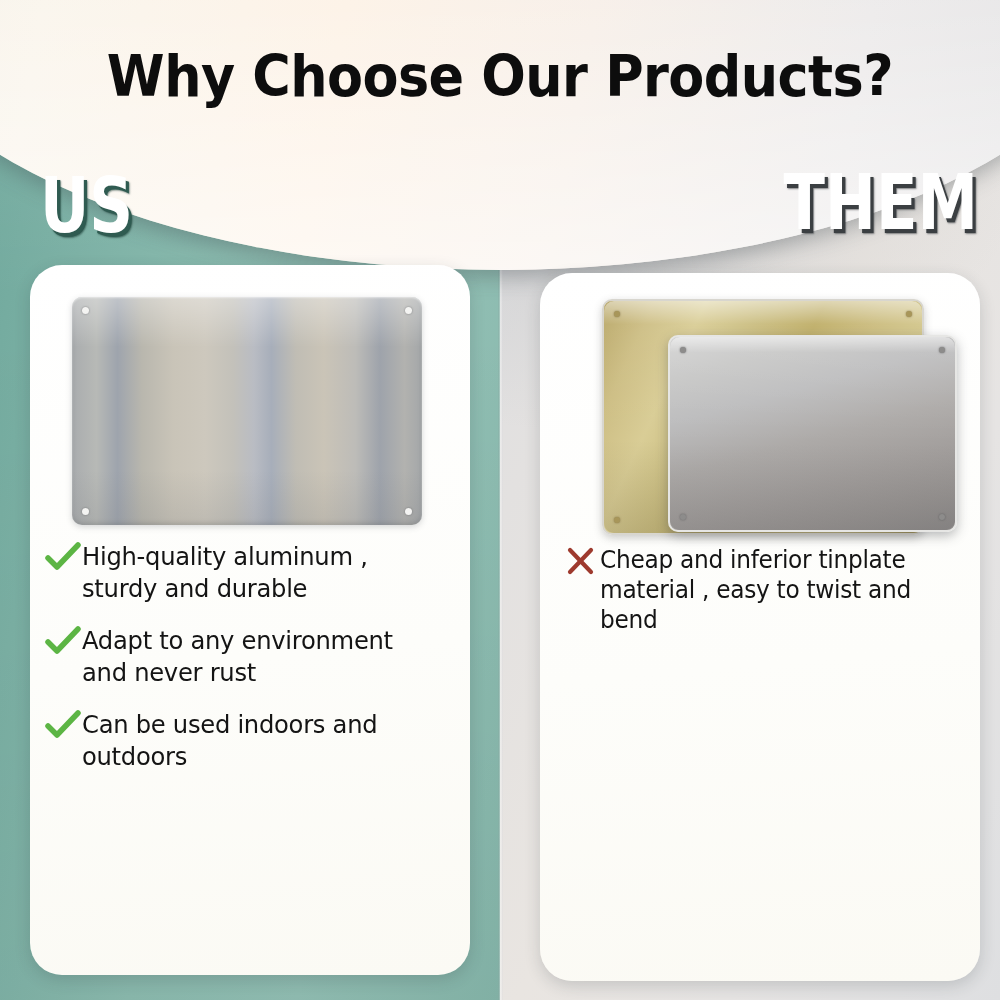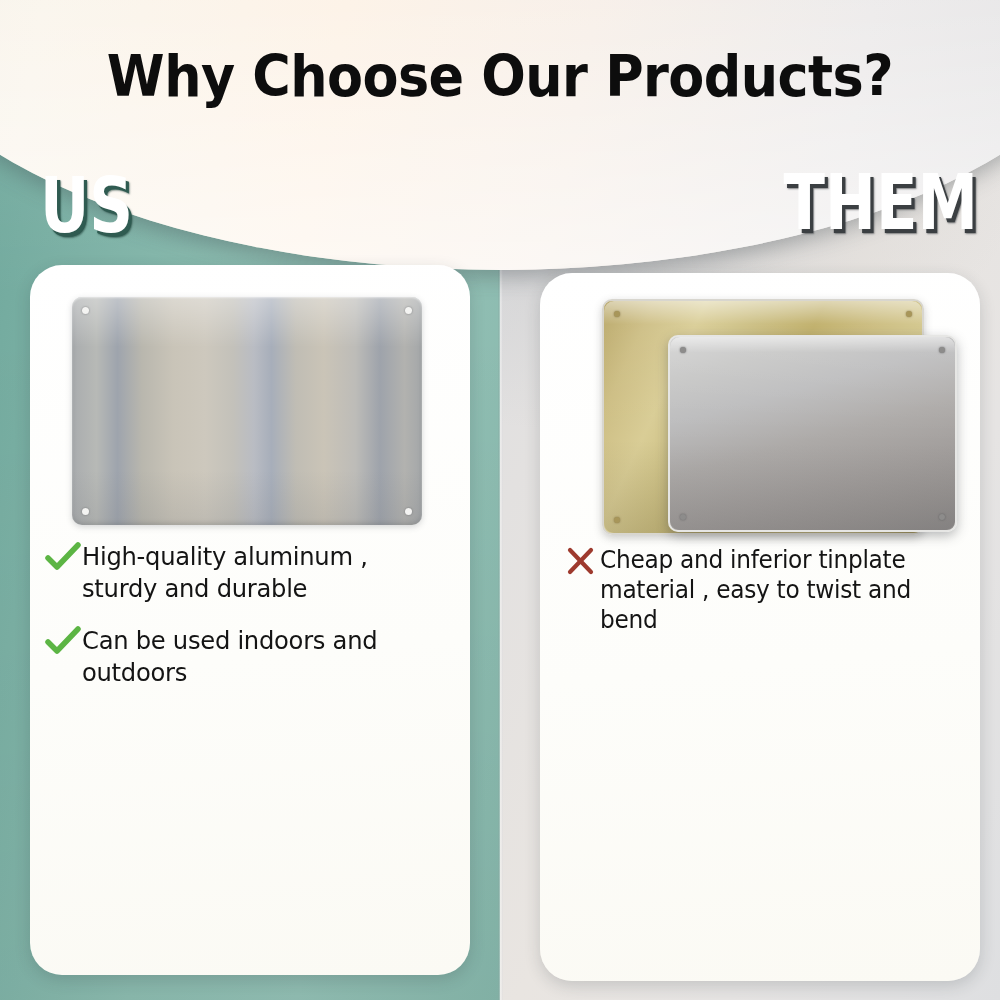--- a/index.html
+++ b/index.html
@@ -292,20 +292,28 @@
       <div class="feature">
         <span class="mark">
           <svg viewBox="0 0 38 30">
               <path d="M4 16 L13 25 L34 3" fill="none" stroke="#5cb544" stroke-width="5.5" stroke-linecap="round" stroke-linejoin="round"></path>
             </svg>
         </span>
         <span class="feature-text">High-quality aluminum , sturdy and durable</span>
       </div>
 
 
+      <div class="feature">
+        <span class="mark">
+          <svg viewBox="0 0 38 30">
+              <path d="M4 16 L13 25 L34 3" fill="none" stroke="#5cb544" stroke-width="5.5" stroke-linecap="round" stroke-linejoin="round"></path>
+            </svg>
+        </span>
+        <span class="feature-text">Adapt to any environment and never rust</span>
+      </div>
 
       <div class="feature">
         <span class="mark">
           <svg viewBox="0 0 38 30">
               <path d="M4 16 L13 25 L34 3" fill="none" stroke="#5cb544" stroke-width="5.5" stroke-linecap="round" stroke-linejoin="round"></path>
             </svg>
         </span>
         <span class="feature-text">Can be used indoors and outdoors</span>
       </div>
 

